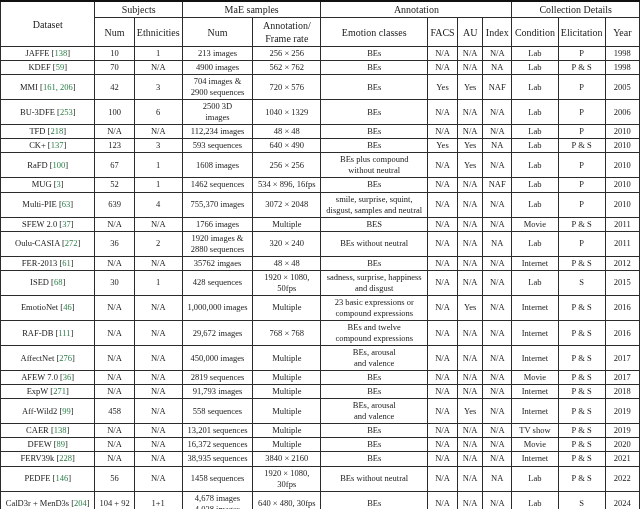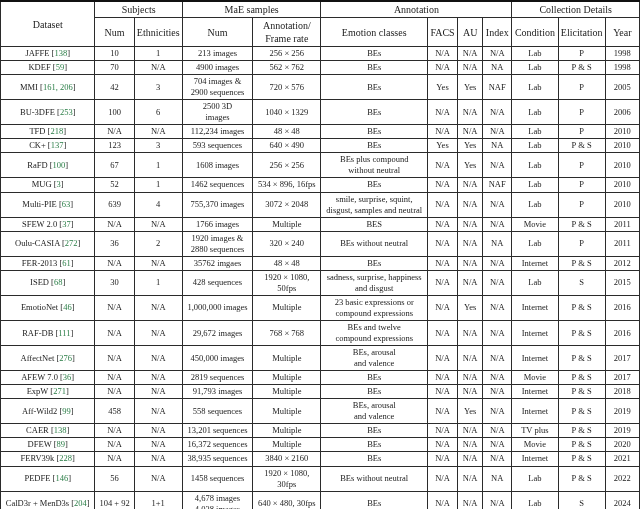--- a/index.html
+++ b/index.html
@@ -354,21 +354,21 @@
         <tr>
           <td>CAER [<span class="cite">138</span>]</td>
           <td>N/A</td>
           <td>N/A</td>
           <td>13,201 sequences</td>
           <td>Multiple</td>
           <td>BEs</td>
           <td>N/A</td>
           <td>N/A</td>
           <td>N/A</td>
-          <td>TV plus</td>
+          <td>TV show</td>
           <td>P &amp; S</td>
           <td>2019</td>
         </tr>
         <tr>
           <td>DFEW [<span class="cite">89</span>]</td>
           <td>N/A</td>
           <td>N/A</td>
           <td>16,372 sequences</td>
           <td>Multiple</td>
           <td>BEs</td>

